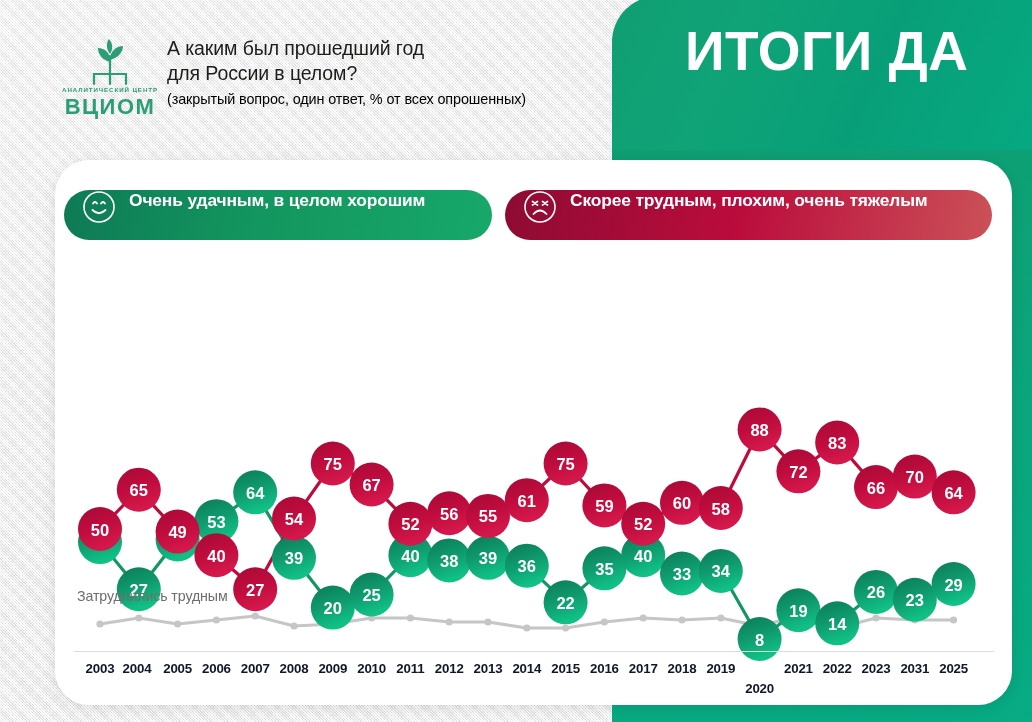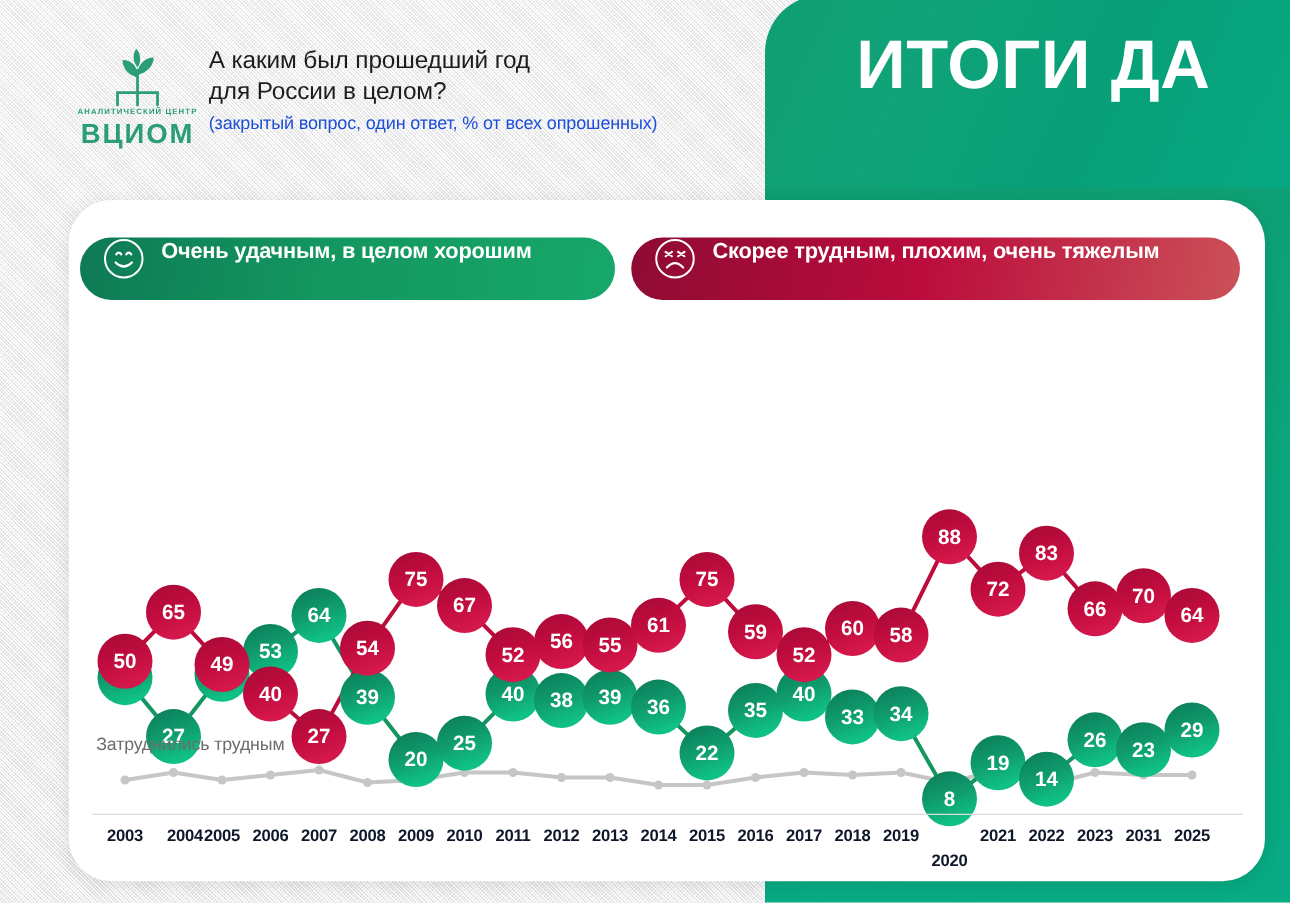--- a/index.html
+++ b/index.html
@@ -51,21 +51,21 @@
     position:absolute;left:0;top:56px;width:104px;text-align:center;
     font-size:22px;letter-spacing:1.5px;color:#2b9e77;font-weight:bold;
     font-family:"Liberation Sans","DejaVu Sans",sans-serif;
   }
   #question-block{position:absolute;left:167px;top:36px;width:430px;}
   .q-line{
     font-size:19.5px;color:#1d1d1b;line-height:25px;font-weight:normal;
     letter-spacing:-.1px;
   }
   #q-sub{
-    margin-top:5px;font-size:14.4px;color:#1d4ed8;line-height:17px;letter-spacing:-.1px;
+    margin-top:5px;font-size:14.4px;color:#000000;line-height:17px;letter-spacing:-.1px;
   }
   
   #card{
     position:absolute;left:55px;top:160px;width:957px;height:545px;
     background:#ffffff;border-radius:34px;
     box-shadow:0 3px 14px rgba(0,0,0,.10);
     overflow:hidden;
   }
   
   .pill{
@@ -399,21 +399,21 @@
           <text x="898.5999999999999" y="332.82" class="bubble-text">64</text>
         </g>
       </g>
   </svg>
 
   <div id="dk-label">Затруднились трудным</div>
 
   <div id="axis-rule"></div>
   <div id="years">
       <div class="year-tick" style="left: 45px;">2003</div>
-      <div class="year-tick" style="left: 93px;">2004</div>
+      <div class="year-tick" style="left: 82px;">2004</div>
       <div class="year-tick" style="left: 122.6px;">2005</div>
       <div class="year-tick" style="left: 161.4px;">2006</div>
       <div class="year-tick" style="left: 200.2px;">2007</div>
       <div class="year-tick" style="left: 239px;">2008</div>
       <div class="year-tick" style="left: 277.8px;">2009</div>
       <div class="year-tick" style="left: 316.6px;">2010</div>
       <div class="year-tick" style="left: 355.4px;">2011</div>
       <div class="year-tick" style="left: 394.2px;">2012</div>
       <div class="year-tick" style="left: 433px;">2013</div>
       <div class="year-tick" style="left: 471.8px;">2014</div>

